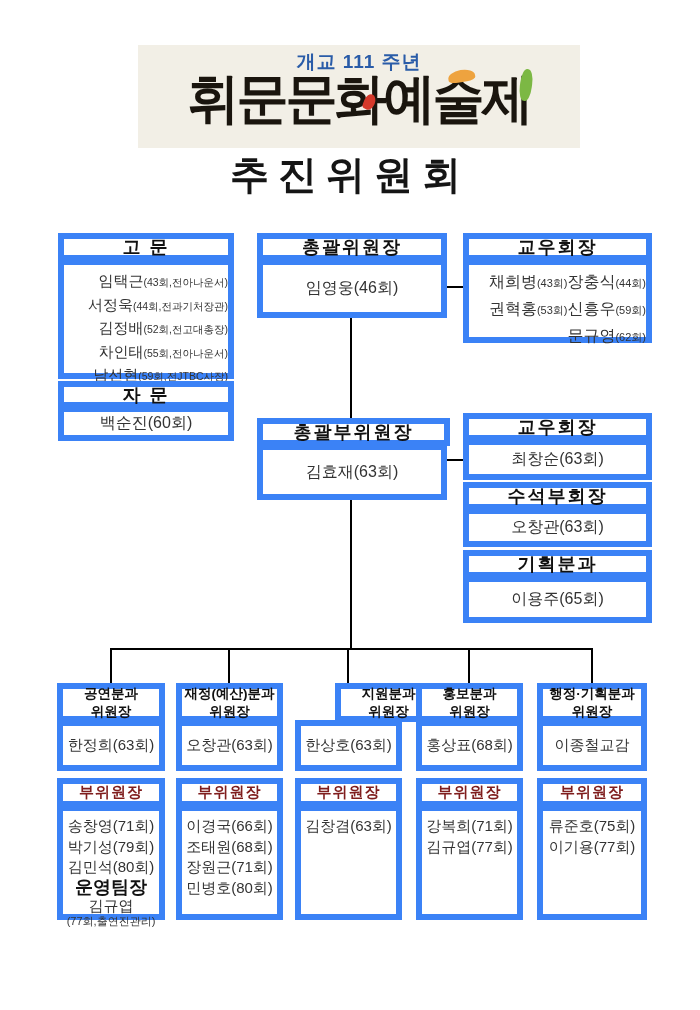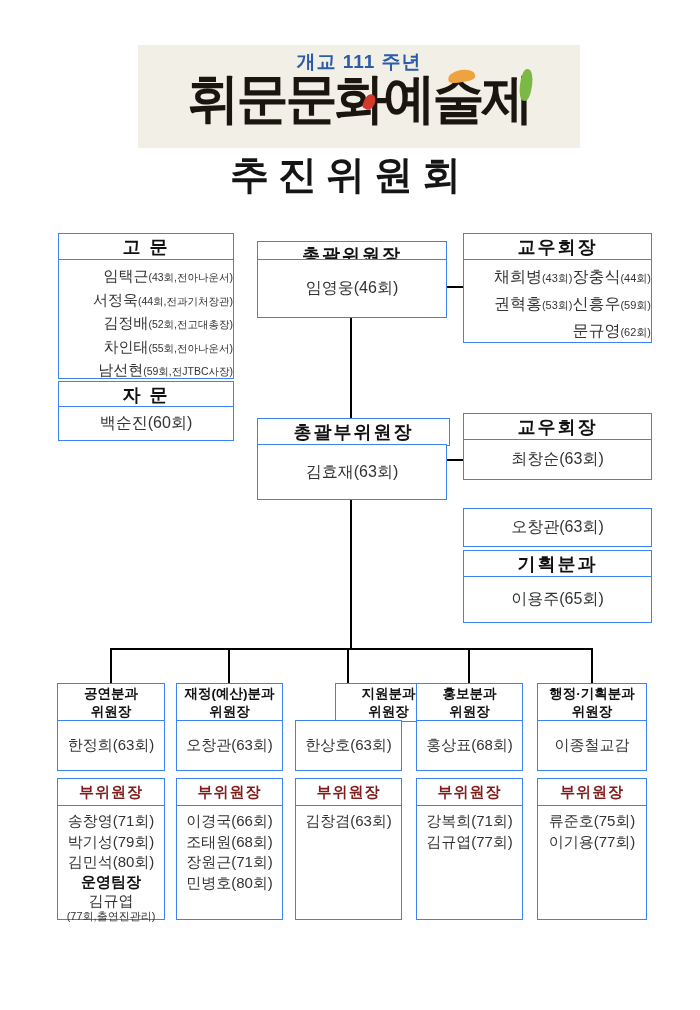--- a/index.html
+++ b/index.html
@@ -40,21 +40,21 @@
   .subtitle{
     position:absolute;left:0;top:148px;width:700px;
     text-align:center;
     font-family:"DejaVu Serif",serif;
     font-size:39px;font-weight:bold;letter-spacing:9px;
     color:#151515;
   }
   
   .box{
     position:absolute;
-    border:1px solid #3b82f6;
+    border:6px solid #3b82f6;
     background:#fff;
     box-sizing:border-box;
     display:flex;align-items:center;justify-content:center;
     text-align:center;
   }
   .box-title{
     font-weight:bold;font-size:18px;letter-spacing:2px;color:#111;
     white-space:nowrap;
   }
   .member{font-size:16px;color:#333;}
@@ -67,21 +67,21 @@
   .name-line .note{font-size:10.5px;color:#333;}
   .hon-line{font-size:16px;color:#333;line-height:25px;white-space:nowrap;}
   .hon-line .note{font-size:11px;}
   .com-hdr{flex-direction:column;font-weight:bold;font-size:13.5px;line-height:1.3;color:#111;}
   .vice-hdr{font-weight:bold;font-size:15px;letter-spacing:1px;color:#7f1d1d;}
   .vice-body{
     flex-direction:column;justify-content:flex-start;
     padding-top:5px;
   }
   .vice-line{font-size:15px;color:#333;line-height:20.5px;white-space:nowrap;}
-  .team-role{font-size:15px;font-weight:bold;color:#111;line-height:18px;}
+  .team-role{font-size:18px;font-weight:bold;color:#111;line-height:18px;}
   .team-name{font-size:15px;color:#333;line-height:19px;}
   .team-note{font-size:11px;color:#333;line-height:13px;white-space:nowrap;}
   
   .line{position:absolute;background:#000;}
 </style>
 </head>
 <body>
 
 <div id="canvas">
 
@@ -115,21 +115,21 @@
     <div class="name-line"><span>차인태</span><span class="note">(55회,전아나운서)</span></div>
     <div class="name-line"><span>남선현</span><span class="note">(59회,전JTBC사장)</span></div>
   </div>
   <div class="box" style="left:58px;top:381px;width:176px;height:27px;">
     <span class="box-title">자 문</span>
   </div>
   <div class="box" style="left:58px;top:406px;width:176px;height:35px;">
     <span class="member">백순진(60회)</span>
   </div>
 
-  <div class="box" style="left:257px;top:233px;width:190px;height:28px;margin-top:8px;">
+  <div class="box" style="left:257px;top:233px;width:190px;height:28px;">
     <span class="box-title">총괄위원장</span>
   </div>
   <div class="box" style="left:257px;top:259px;width:190px;height:59px;">
     <span class="member">임영웅(46회)</span>
   </div>
 
   <div class="box" style="left:463px;top:233px;width:189px;height:28px;">
     <span class="box-title">교우회장</span>
   </div>
   <div class="box name-list" style="left:463px;top:259px;width:189px;height:84px;padding-top:4px;">
@@ -143,20 +143,23 @@
   </div>
   <div class="box" style="left:257px;top:444px;width:190px;height:56px;">
     <span class="member">김효재(63회)</span>
   </div>
 
   <div class="box" style="left:463px;top:413px;width:189px;height:28px;">
     <span class="box-title">교우회장</span>
   </div>
   <div class="box" style="left:463px;top:439px;width:189px;height:41px;">
     <span class="member">최창순(63회)</span>
+  </div>
+  <div class="box" style="left:463px;top:482px;width:189px;height:28px;">
+    <span class="box-title">수석부회장</span>
   </div>
   <div class="box" style="left:463px;top:508px;width:189px;height:39px;">
     <span class="member">오창관(63회)</span>
   </div>
   <div class="box" style="left:463px;top:550px;width:189px;height:28px;">
     <span class="box-title">기획분과</span>
   </div>
   <div class="box" style="left:463px;top:576px;width:189px;height:47px;">
     <span class="member">이용주(65회)</span>
   </div>

